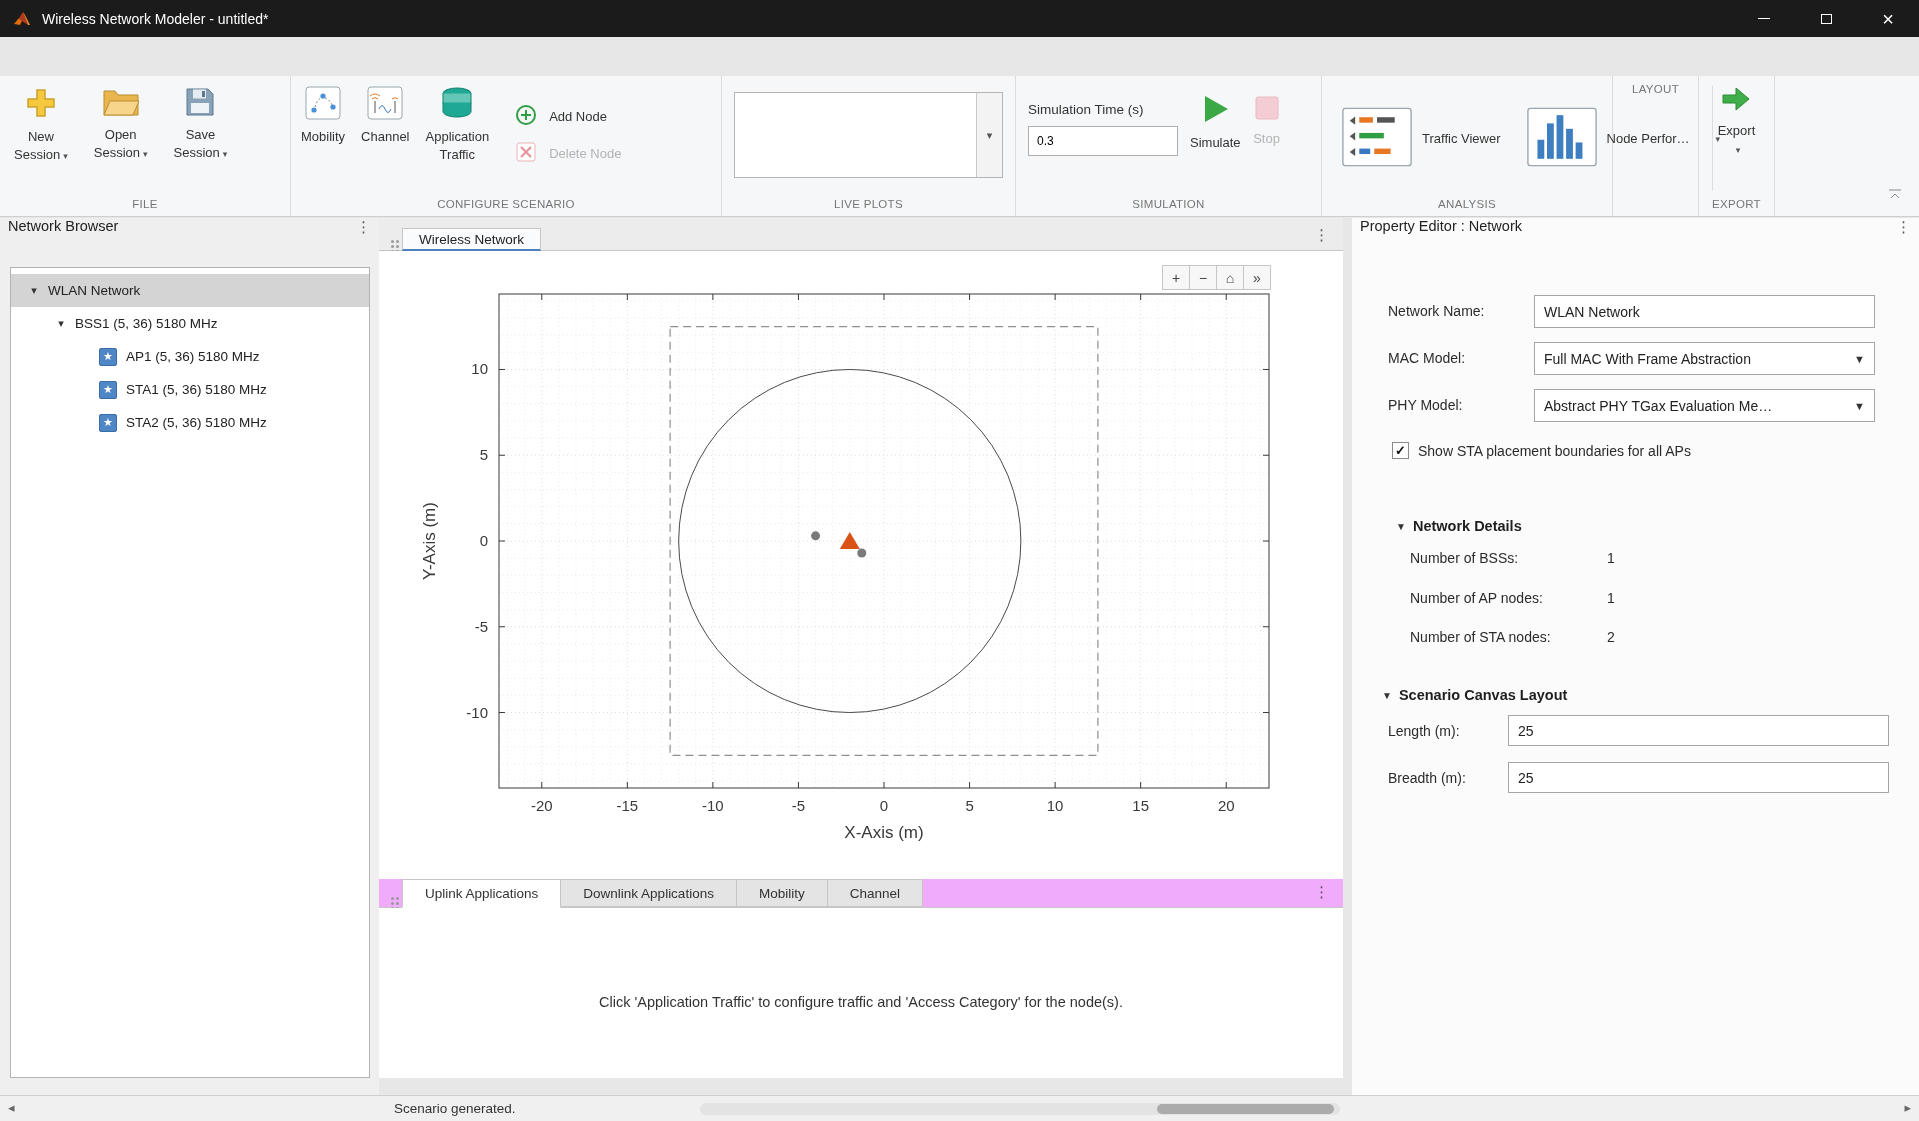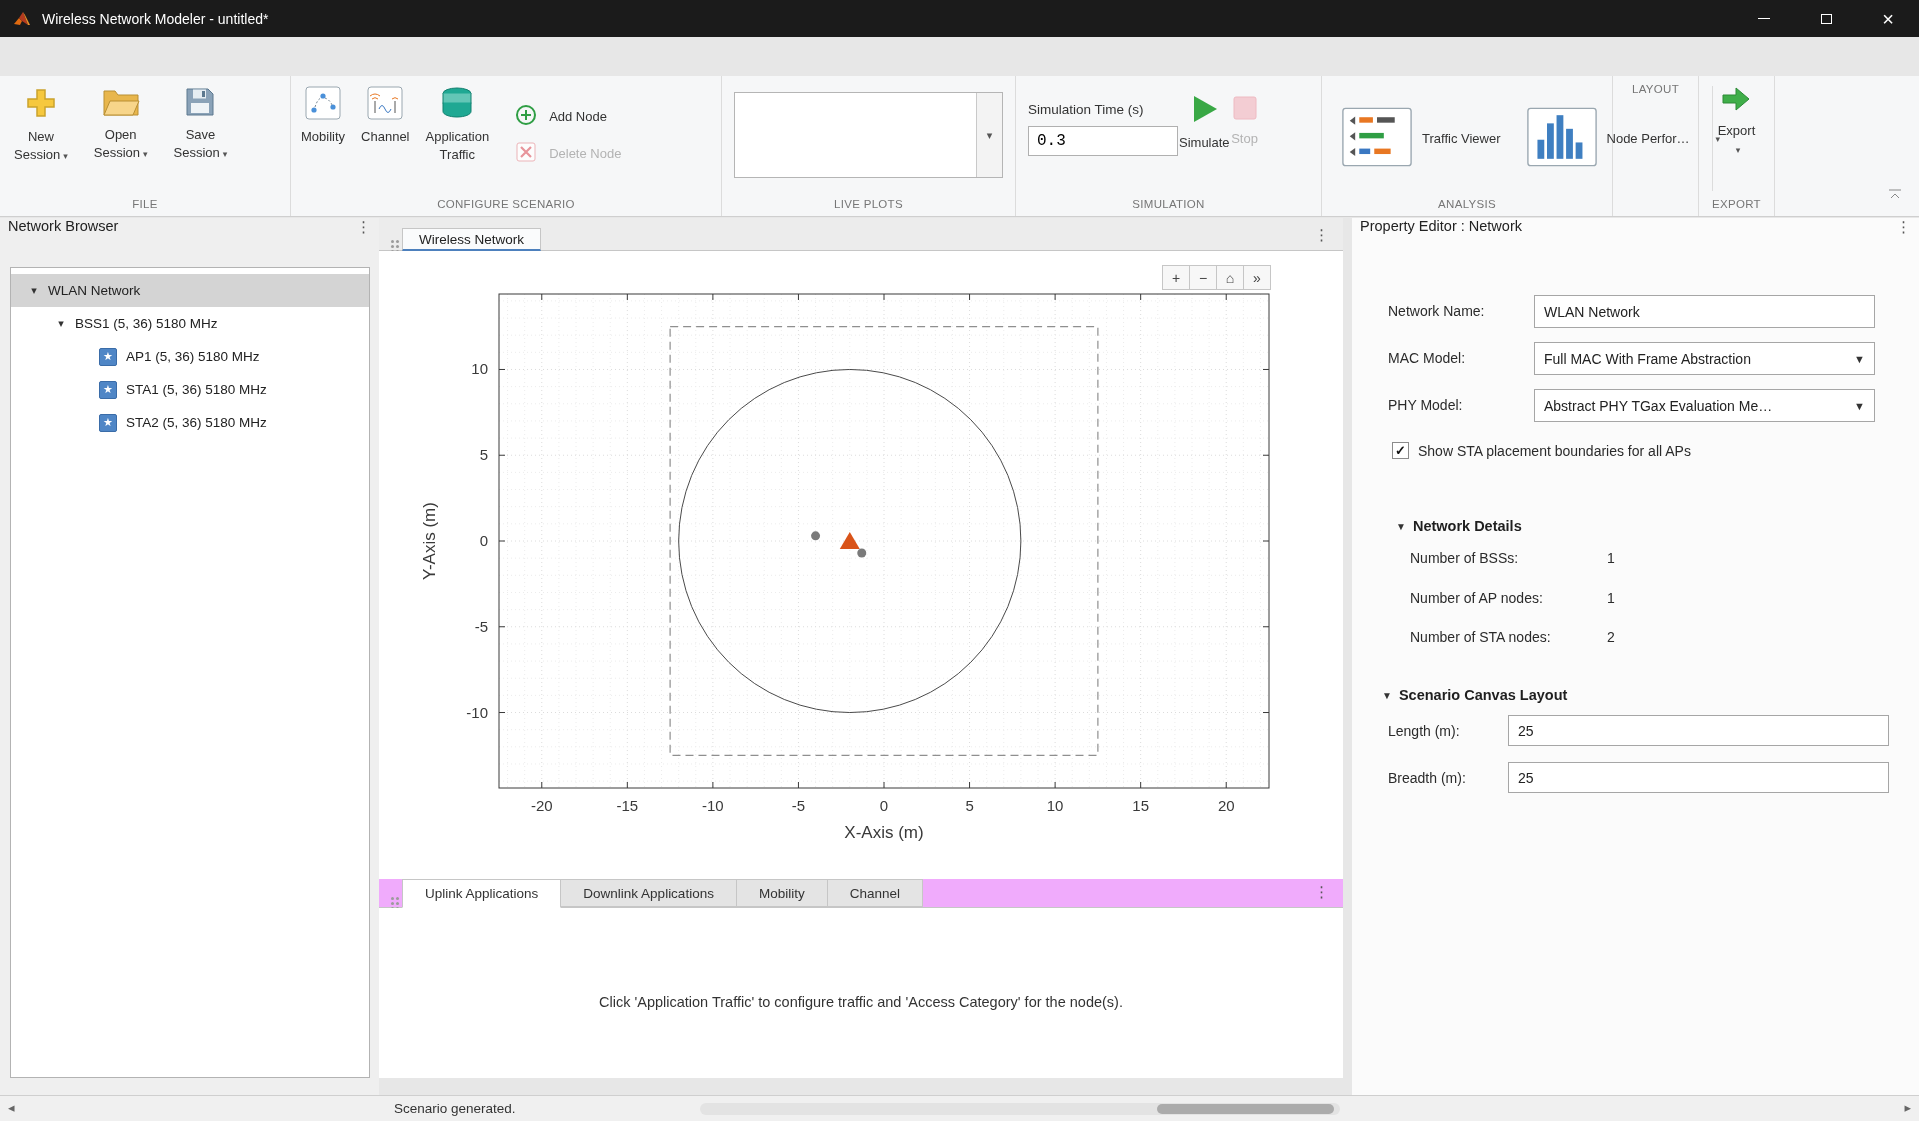--- a/index.html
+++ b/index.html
@@ -36,24 +36,24 @@
 .disabled .lbl,.disabled .hlbl{color:#b3b3b3}
 .file-content{padding:2px 14px 0;gap:26px}
 .cs-content{padding:2px 10px 0;gap:16px}
 .node-stack{display:flex;flex-direction:column;justify-content:center;gap:12px;margin-left:10px}
 .hbtn{display:flex;align-items:center;gap:12px}
 .hlbl{font-size:13px;color:#333}
 .lp-content{padding:16px 12px 0}
 .liveplots-combo{width:270px;height:86px;background:#fff;border:1px solid #b5b5b5;display:flex}
 .combo-value{flex:1;padding:6px 8px;font-size:13.5px}
 .combo-arrow{width:26px;border-left:1px solid #c9c9c9;display:flex;align-items:center;justify-content:center;color:#555;font-size:11px;background:#f3f3f3}
-.sim-content{padding:0 12px;gap:1px}
+.sim-content{padding:0 12px;gap:12px}
 .sim-col{display:flex;flex-direction:column;margin-top:26px;gap:9px;width:150px}
 .sim-label{font-size:13.5px;color:#333}
-.sim-input{height:30px;border:1px solid #b0b0b0;padding:0 8px;font-size:16px;font-family:Liberation Mono, monospace;background:#fff;width:150px}
+.sim-input{height:30px;border:1px solid #b0b0b0;padding:0 8px;font-size:12px;font-family:Liberation Sans, sans-serif;background:#fff;width:150px}
 .an-content{padding:10px 0 0 16px;gap:22px}
 .gallery-item{display:flex;flex-direction:row;align-items:center;gap:6px}
 .glbl{font-size:13px;color:#333;white-space:nowrap}
 .gallery-arrow{margin-left:auto;width:30px;border-left:1px solid #dcdcdc;display:flex;align-items:center;justify-content:center;height:100%}
 .center-content{justify-content:center}
 .ribbon-collapse{position:absolute;right:15px;bottom:15px;display:flex}
 
 
 .panel-header{height:36px;display:flex;align-items:flex-start;padding:0 8px;font-size:14.5px;color:#222}
 .kebab{margin-left:auto;color:#555;font-size:15px;cursor:default}

